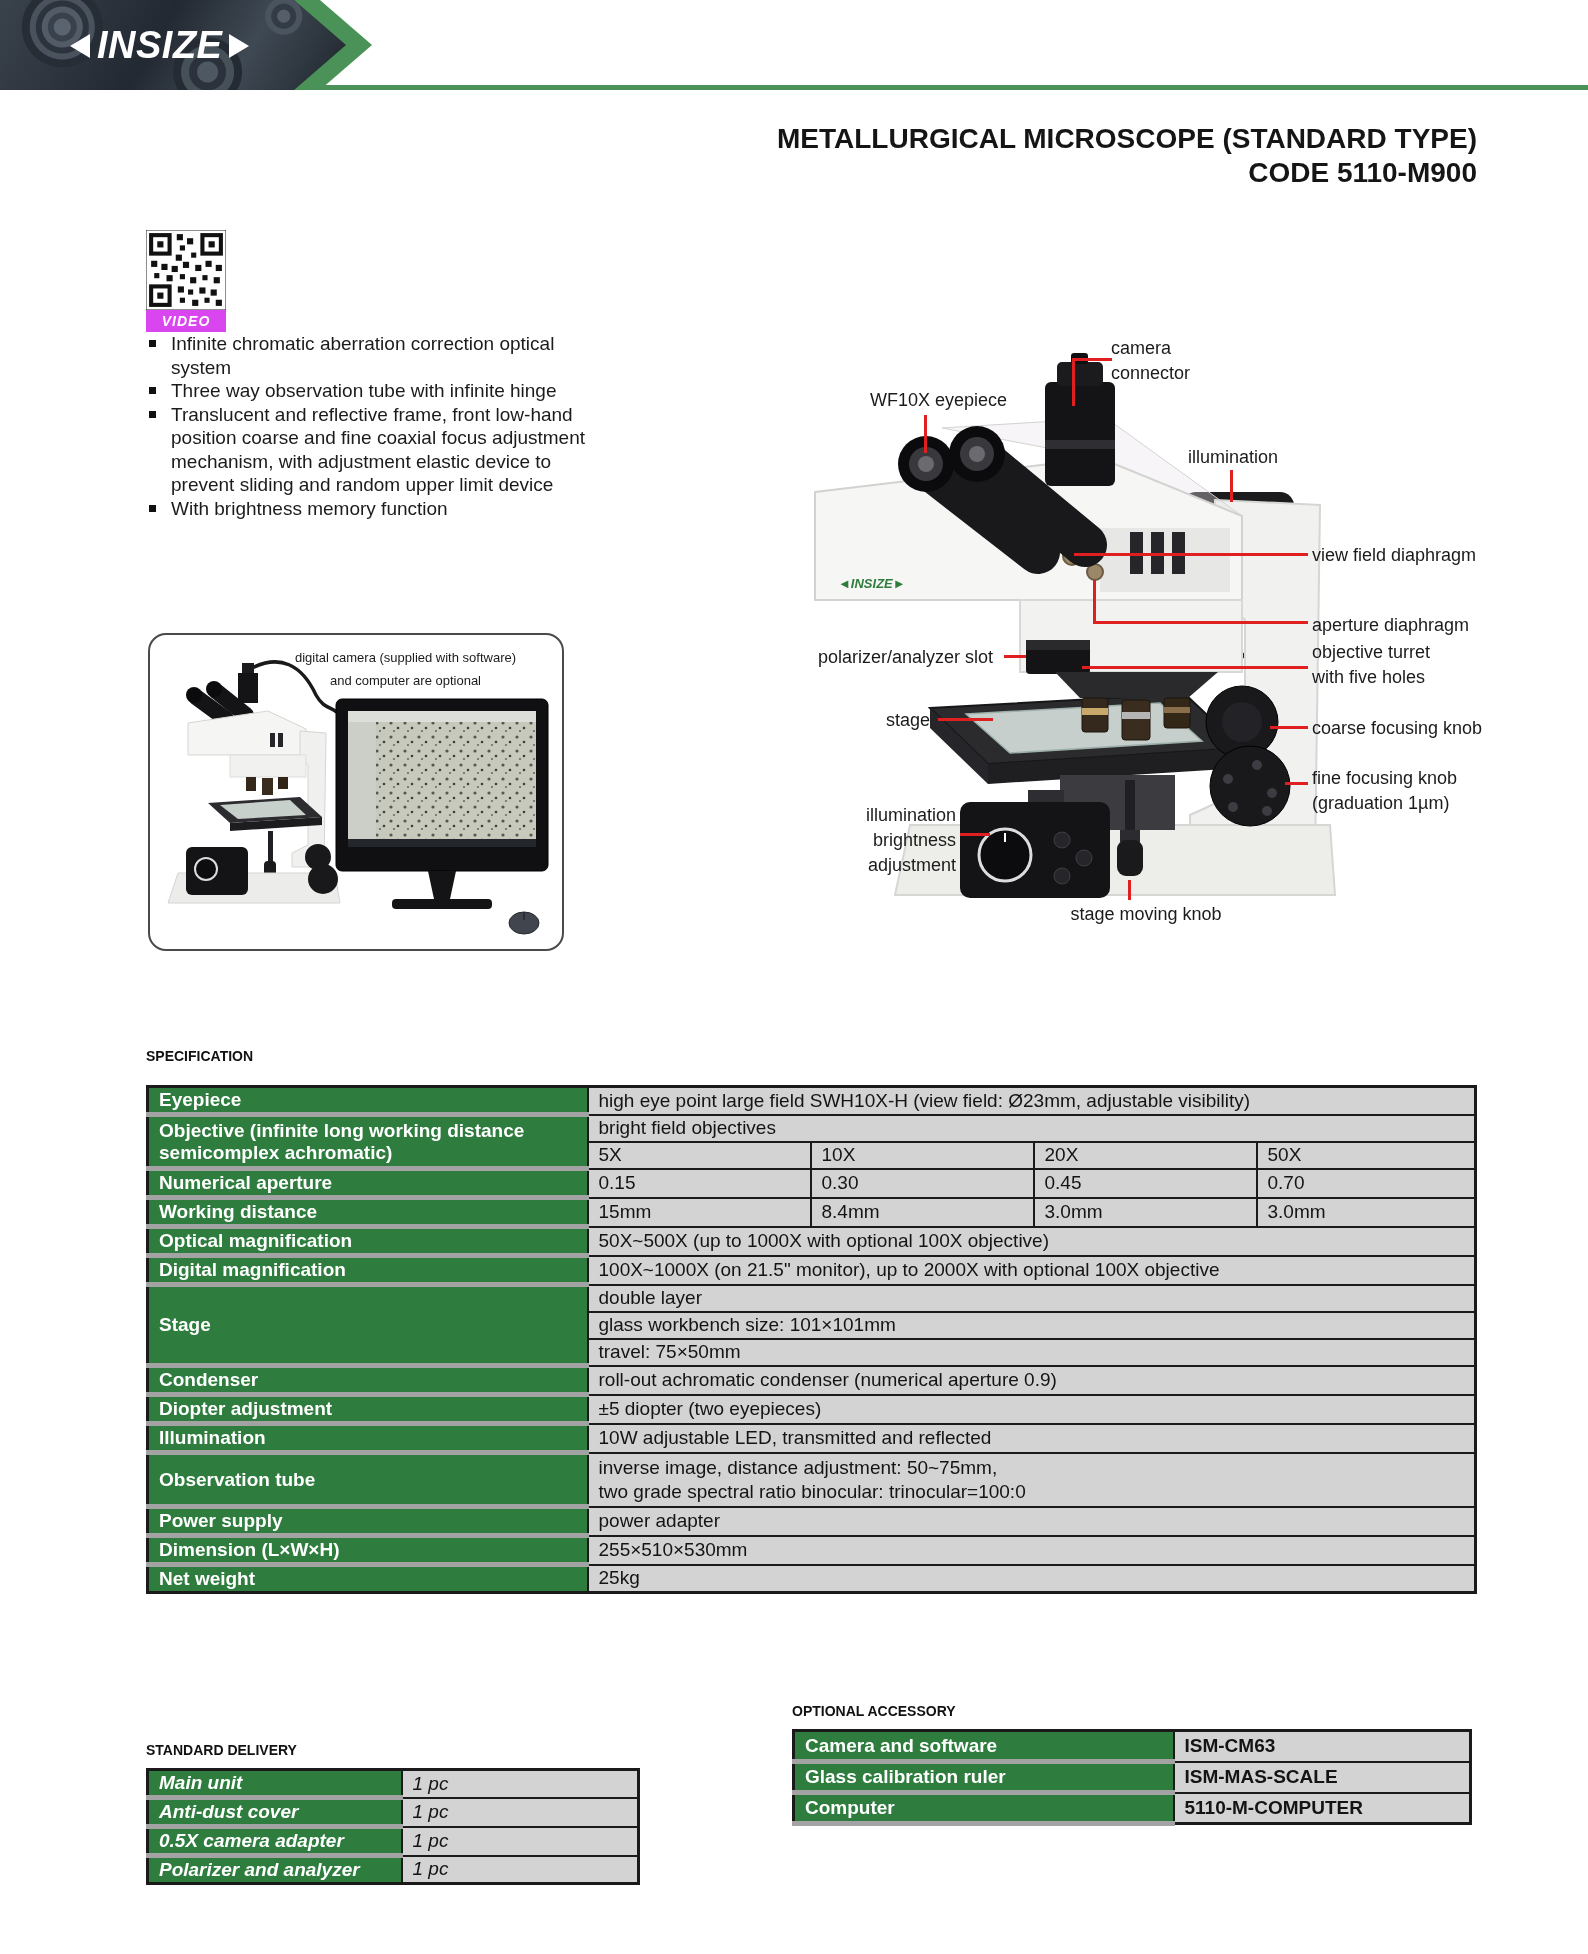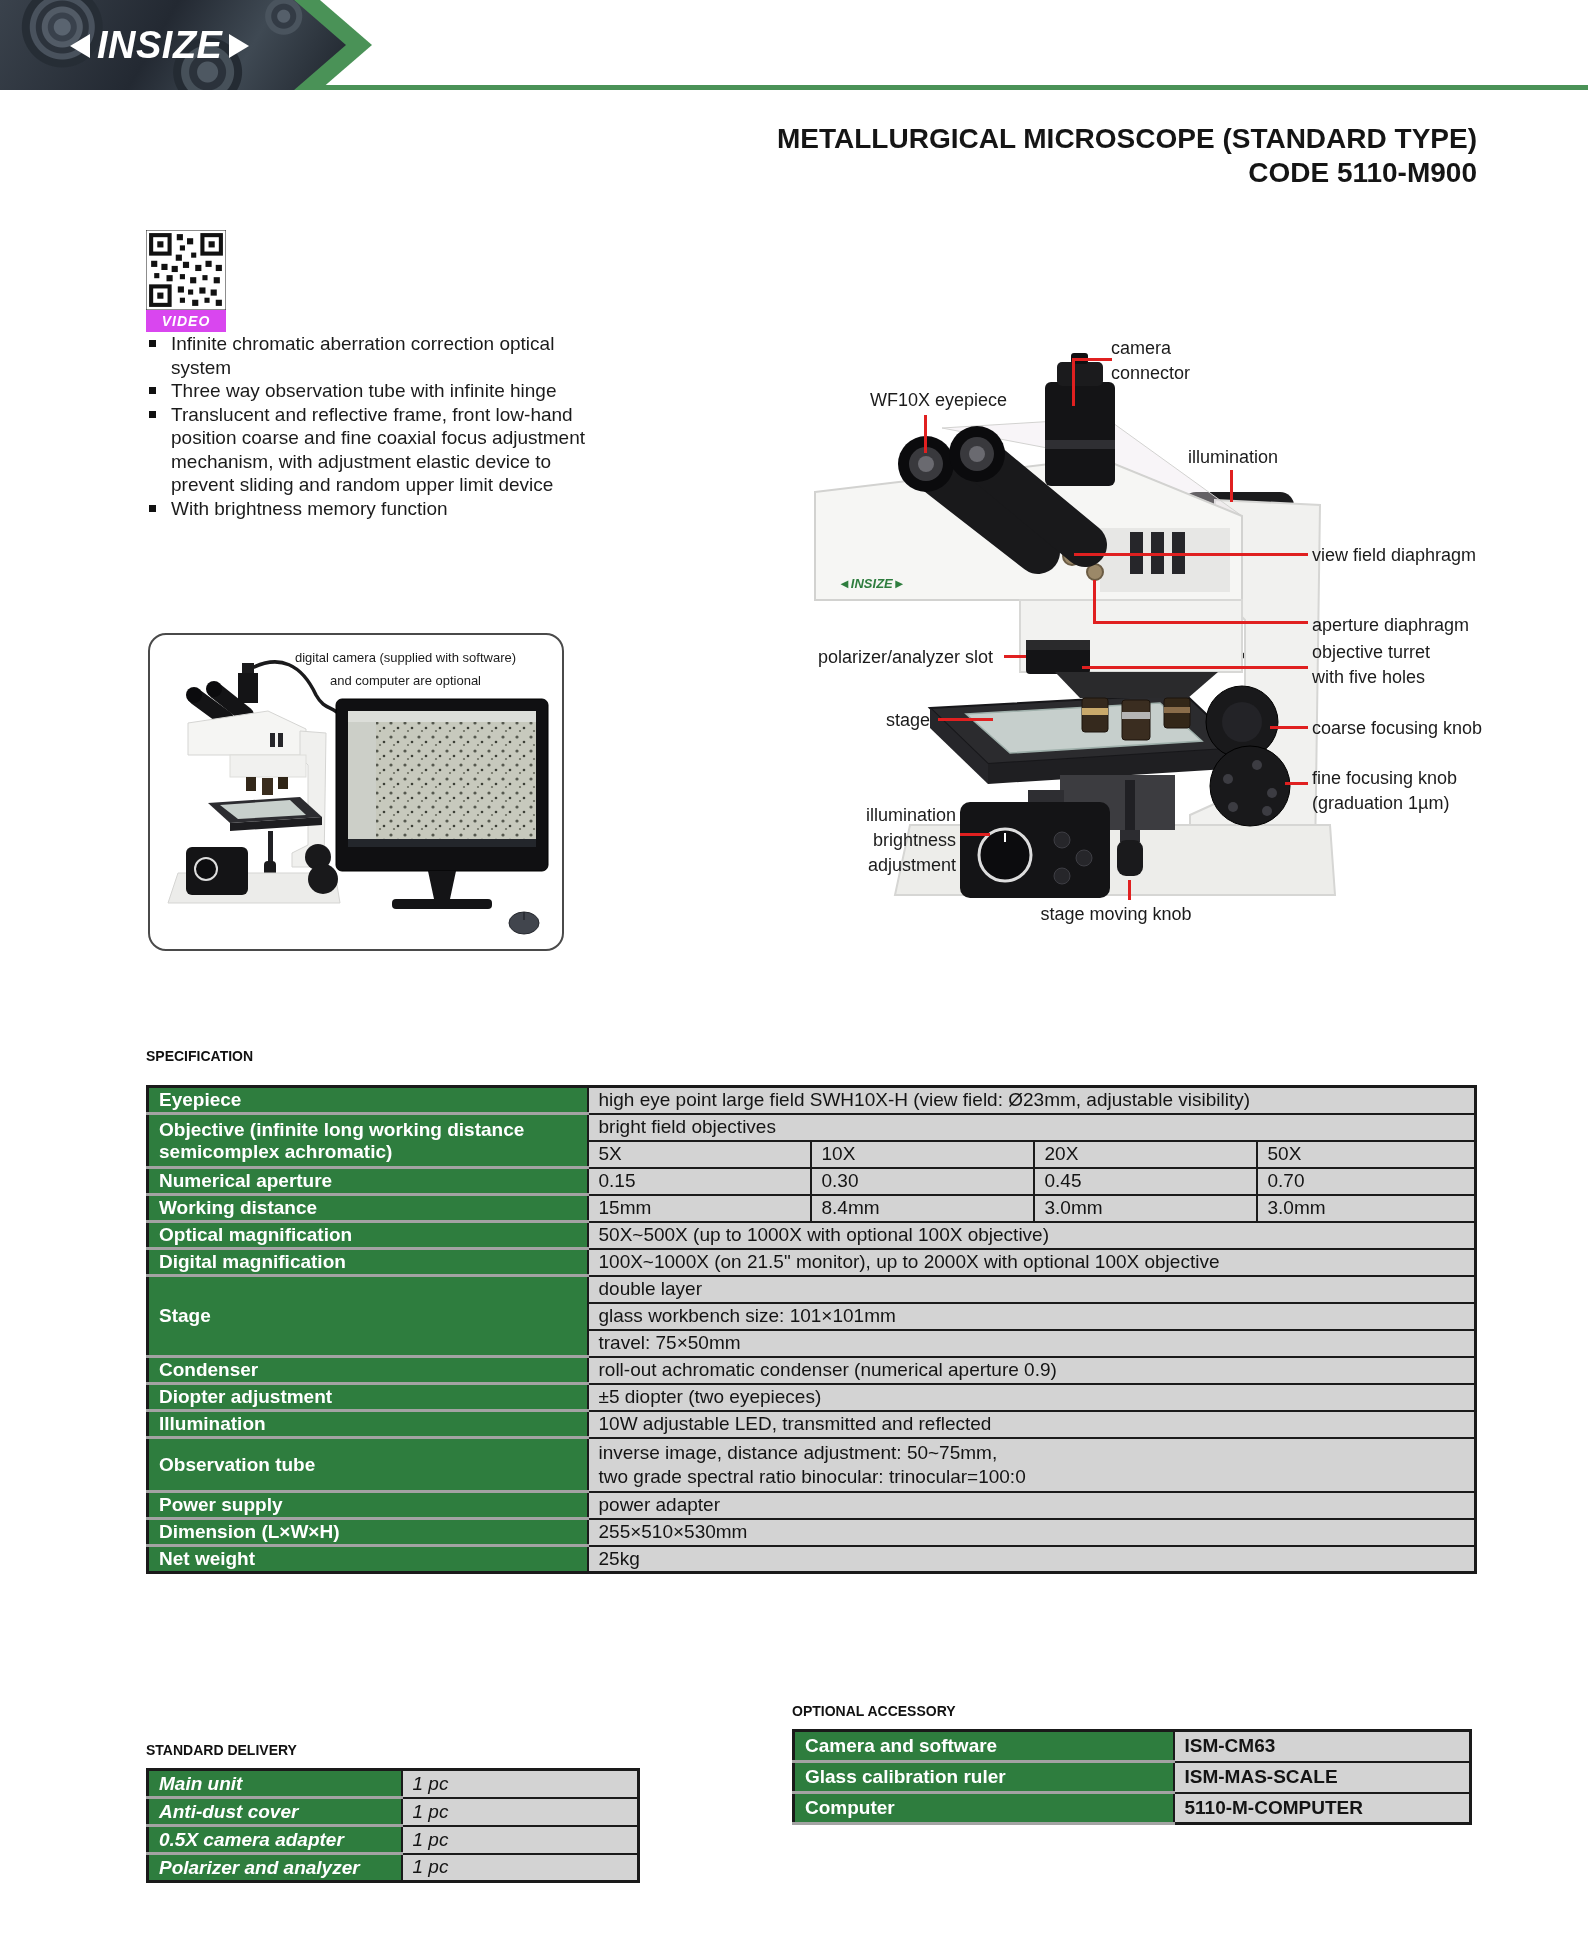--- a/index.html
+++ b/index.html
@@ -36,21 +36,21 @@
   .scope{position:absolute;left:0;top:0;}
   .lbl{position:absolute;font-size:18px;line-height:25px;color:#1b1b1b;white-space:pre-line;}
   .leader{position:absolute;background:#e02020;}
   
   .cambox{position:absolute;left:148px;top:633px;width:412px;height:314px;border:2px solid #4a4a4a;border-radius:18px;}
   .caption{position:absolute;left:258px;top:646px;width:295px;text-align:center;font-size:13px;line-height:23px;color:#1b1b1b;white-space:pre-line;}
   
   .sechead{position:absolute;font-size:14px;font-weight:700;color:#111;}
   table.dtab{border-collapse:collapse;table-layout:fixed;position:absolute;border:3px solid #1a1a1a;}
   .dtab td{border:2px solid #1a1a1a;font-size:19px;padding:1px 10px;background:#d3d3d3;color:#141414;overflow:hidden;}
-  .dtab td.g{background:#2e7d3e;color:#fff;font-weight:700;border-bottom:3px solid #a3a3a3;}
+  .dtab td.g{background:#2e7d3e;color:#fff;font-weight:700;border-bottom:5px solid #a3a3a3;}
   .dtab td.gl{border-bottom:2px solid #1a1a1a;}
   .spec{left:146px;top:1085px;width:1331px;}
   .spec tr{height:27px;} .spec tr.h2{height:54px;}
   .deliv{left:146px;top:1768px;width:494px;} .deliv tr{height:28px;font-style:italic;}
   .optacc{left:792px;top:1729px;width:680px;} .optacc tr{height:31px;} .optacc tr.h2{height:62px;}
   .pre{white-space:pre-line;line-height:24px;}
   .bold{font-weight:700;}
 </style>
 </head>
 <body>
@@ -221,21 +221,21 @@
     <div class="lbl" style="left:188px;top:375px">polarizer/analyzer slot</div>
     <div class="lbl" style="left:682px;top:370px">objective turret
 with five holes</div>
     <div class="lbl" style="left:256px;top:438px">stage</div>
     <div class="lbl" style="left:682px;top:446px">coarse focusing knob</div>
     <div class="lbl" style="left:682px;top:496px">fine focusing knob
 (graduation 1µm)</div>
     <div class="lbl" style="left:228px;top:533px;width:98px;text-align:right">illumination
 brightness
 adjustment</div>
-    <div class="lbl" style="left:406px;top:632px;width:160px;text-align:center">stage moving knob</div>
+    <div class="lbl" style="left:436px;top:632px;width:160px;text-align:center">stage moving knob</div>
   </div>
 
   <div class="cambox">
     <svg width="408" height="310" viewBox="0 0 408 310">
       <defs>
         <pattern id="specks" width="14" height="14" patternUnits="userSpaceOnUse">
           <rect width="14" height="14" fill="#c7c9bd"></rect>
           <circle cx="3" cy="4" r="1.6" fill="#55584e"></circle>
           <circle cx="10" cy="9" r="1.3" fill="#3c3f36"></circle>
           <circle cx="6" cy="12" r="1.1" fill="#6a6d60"></circle>

